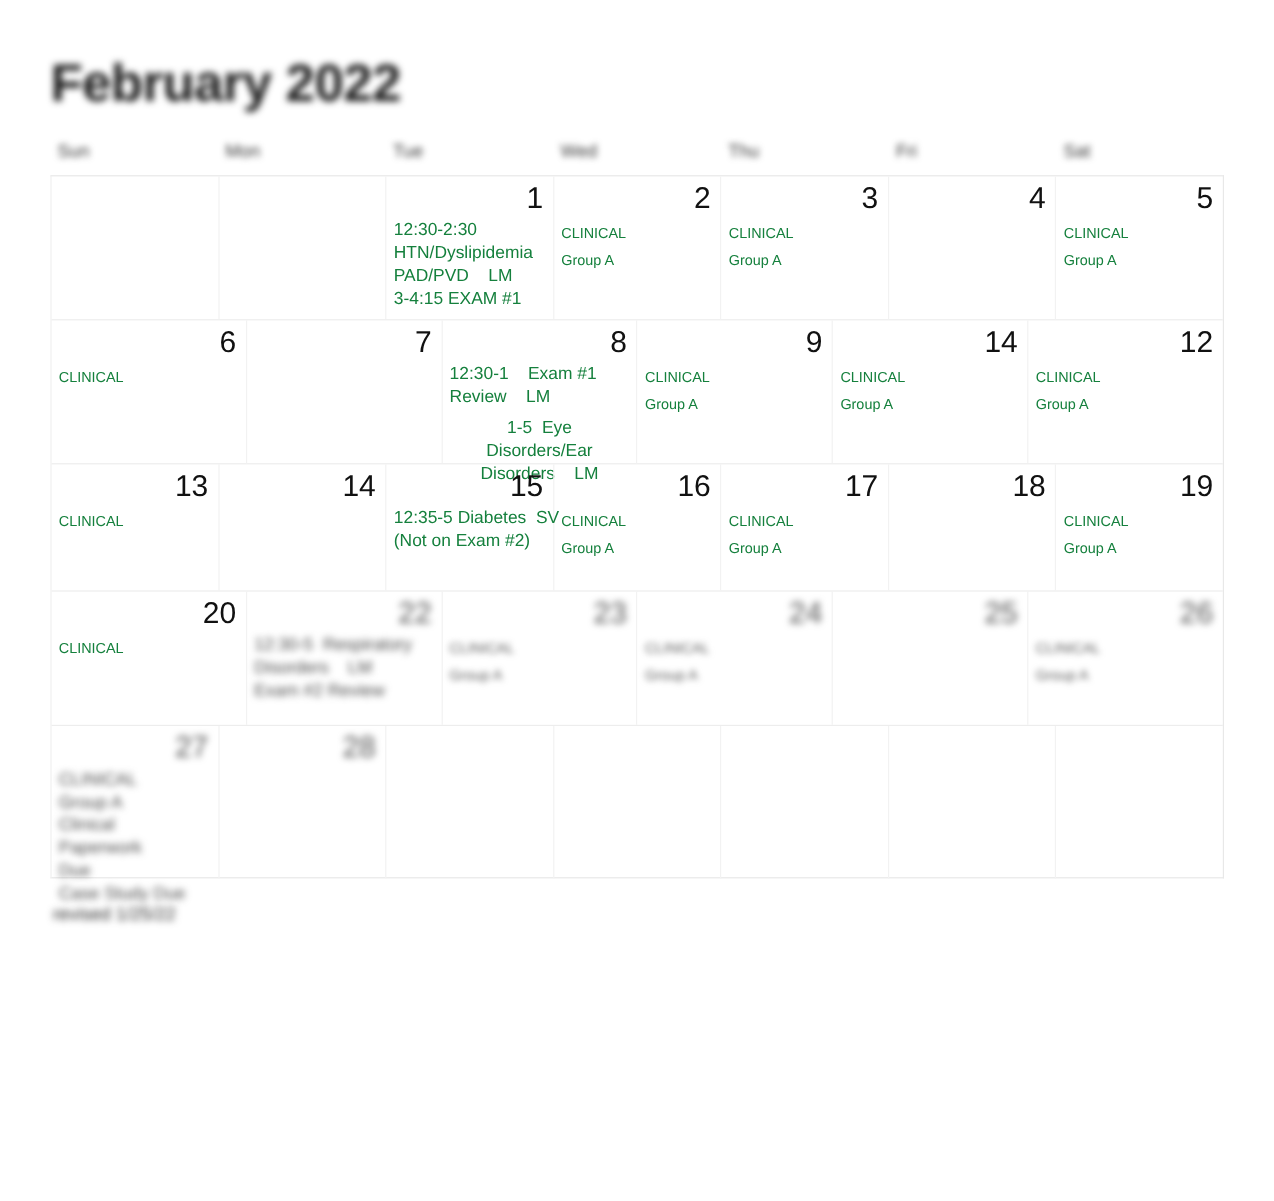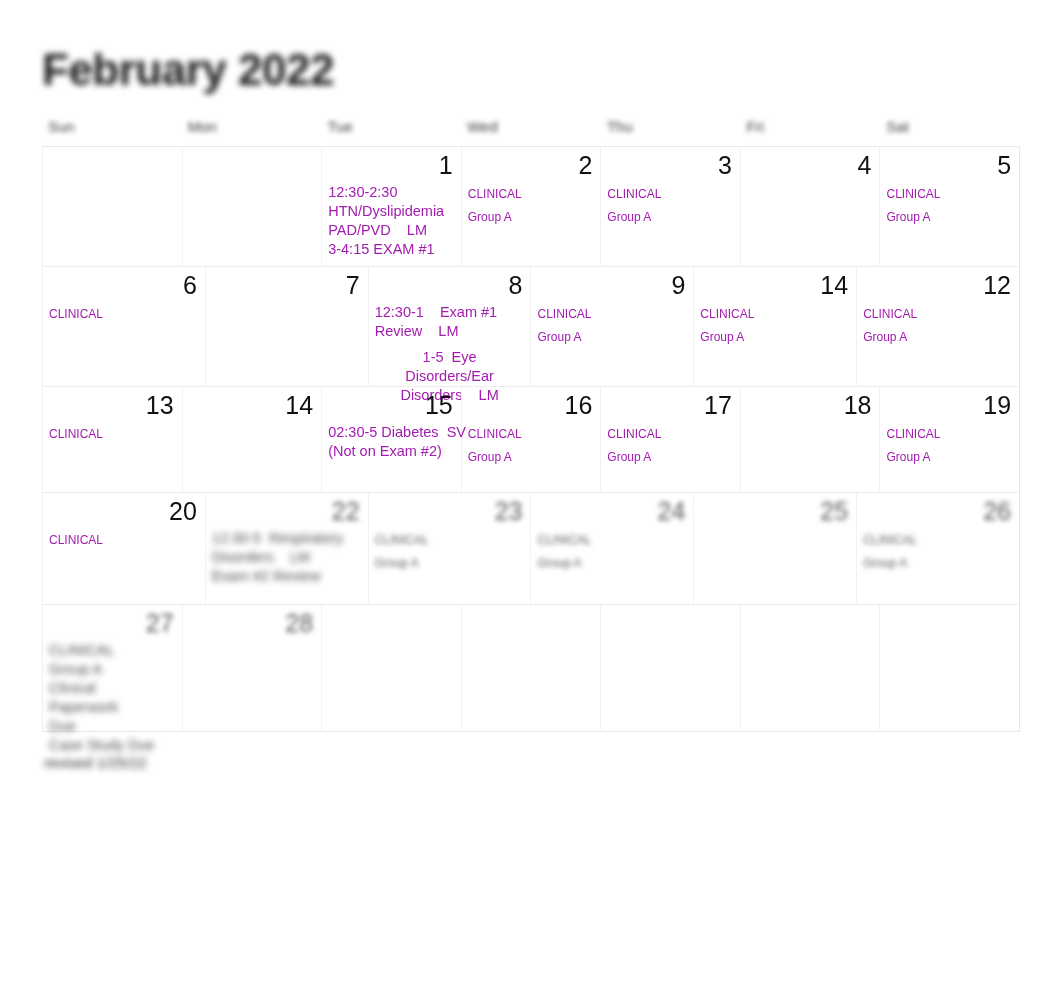--- a/index.html
+++ b/index.html
@@ -113,21 +113,21 @@
   }
   .daynum:empty { height: 32px; }
 
   .events {
     position: relative;
     padding-top: 2px;
   }
   .ev {
     font-size: 14.5px;
     line-height: 19px;
-    color: #a21caf;
+    color: #15803d;
     white-space: pre-wrap;
     margin-bottom: 0;
   }
   .ev.big {
     font-size: 12px;
     line-height: 23px;
   }
   .ev.bold { font-weight: normal; }
   .ev.spaced { margin-top: 7px; text-align: center; }
   .ev.wide { width: 200%; }
@@ -265,21 +265,21 @@
           <div class="events">
             <div class="ev big">CLINICAL</div>
           </div>
         </div>
         <div class="day">
           <span class="daynum">14</span>
         </div>
         <div class="day">
           <span class="daynum">15</span>
           <div class="events">
-            <div class="ev wide">02:30-5 Diabetes  SV
+            <div class="ev wide">12:35-5 Diabetes  SV
 (Not on Exam #2)</div>
           </div>
         </div>
         <div class="day">
           <span class="daynum">16</span>
           <div class="events">
             <div class="ev big">CLINICAL
 Group A</div>
           </div>
         </div>

